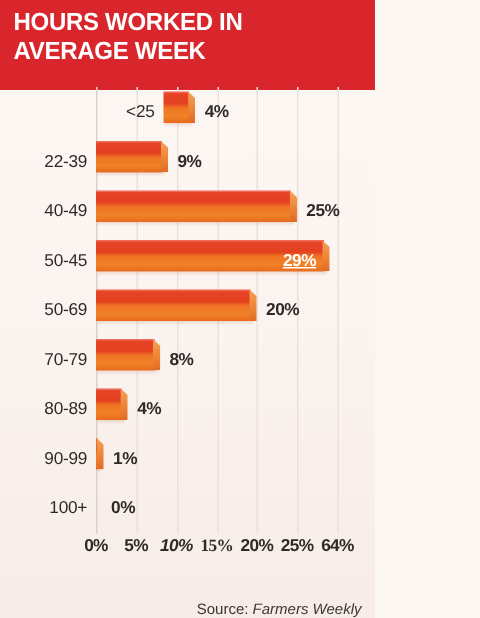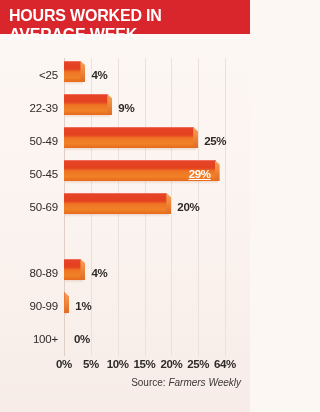--- a/index.html
+++ b/index.html
@@ -10,21 +10,21 @@
     overflow:hidden;
     position:relative;
   }
   #chart-card{
     position:absolute;inset:0;
     background:linear-gradient(180deg,#fdf8f5 0%,#fbf3ef 55%,#f7ece7 100%);
   }
 
   
   #title-banner{
-    position:absolute;left:0;top:0;width:250px;height:34px;
+    position:absolute;left:0;top:0;width:250px;height:60px;
     background:#d8262c;
   }
   #title-banner .tline{
     position:absolute;left:9px;
     color:#ffffff;
     font-weight:bold;
     font-size:16.5px;
     letter-spacing:-0.2px;
     font-family:"Liberation Sans", sans-serif;
     white-space:nowrap;
@@ -137,21 +137,21 @@
     font-weight:bold;
     color:#2e2a27;
     transform:translateX(-50%);
     white-space:nowrap;
     letter-spacing:-0.4px;
   }
 
   
   #source{
     position:absolute;
-    right:9px;bottom:24px;
+    right:9px;bottom:0;
     font-size:10px;
     color:#3c3734;
     white-space:nowrap;
     margin-top:36px;
   }
   #source .it{font-style:italic;}
 </style>
 </head>
 <body>
 
@@ -164,42 +164,42 @@
 
 
   <div id="plot">
       <div class="gridline axis0" style="left: 0px;"></div>
       <div class="gridline" style="left: 26.8333px;"></div>
       <div class="gridline" style="left: 53.6667px;"></div>
       <div class="gridline" style="left: 80.5px;"></div>
       <div class="gridline" style="left: 107.333px;"></div>
       <div class="gridline" style="left: 134.167px;"></div>
       <div class="gridline" style="left: 161px;"></div>
-      <div class="row" style="top: 0px;">
+      <div class="row" style="top: 0px; margin-left: 45px;">
         <div class="cat-label">&lt;25</div>
         <div class="bar-wrap" style="width: 21.4667px;">
           <div class="bar-body"></div>
           <div class="bar-top-hl"></div>
           <div class="bar-cap"></div>
           <div class="bar-shadow"></div>
         </div>
         <div class="val-out" style="left: 27.4667px;">4%</div>
       </div>
       <div class="row" style="top: 33px;">
         <div class="cat-label">22-39</div>
         <div class="bar-wrap" style="width: 48.3px;">
           <div class="bar-body"></div>
           <div class="bar-top-hl"></div>
           <div class="bar-cap"></div>
           <div class="bar-shadow"></div>
         </div>
         <div class="val-out" style="left: 54.3px;">9%</div>
       </div>
       <div class="row" style="top: 66px;">
-        <div class="cat-label">50-49</div>
+        <div class="cat-label">40-49</div>
         <div class="bar-wrap" style="width: 134.167px;">
           <div class="bar-body"></div>
           <div class="bar-top-hl"></div>
           <div class="bar-cap"></div>
           <div class="bar-shadow"></div>
         </div>
         <div class="val-out" style="left: 140.167px;">25%</div>
       </div>
       <div class="row" style="top: 99px;">
         <div class="cat-label">50-45</div>
@@ -214,20 +214,30 @@
       <div class="row" style="top: 132px;">
         <div class="cat-label">50-69</div>
         <div class="bar-wrap" style="width: 107.333px;">
           <div class="bar-body"></div>
           <div class="bar-top-hl"></div>
           <div class="bar-cap"></div>
           <div class="bar-shadow"></div>
         </div>
         <div class="val-out" style="left: 113.333px;">20%</div>
       </div>
+      <div class="row" style="top: 165px;">
+        <div class="cat-label">70-79</div>
+        <div class="bar-wrap" style="width: 42.9333px;">
+          <div class="bar-body"></div>
+          <div class="bar-top-hl"></div>
+          <div class="bar-cap"></div>
+          <div class="bar-shadow"></div>
+        </div>
+        <div class="val-out" style="left: 48.9333px;">8%</div>
+      </div>
       <div class="row" style="top: 198px;">
         <div class="cat-label">80-89</div>
         <div class="bar-wrap" style="width: 21.4667px;">
           <div class="bar-body"></div>
           <div class="bar-top-hl"></div>
           <div class="bar-cap"></div>
           <div class="bar-shadow"></div>
         </div>
         <div class="val-out" style="left: 27.4667px;">4%</div>
       </div>
@@ -243,22 +253,22 @@
       </div>
       <div class="row" style="top: 264px;">
         <div class="cat-label">100+</div>
         <div class="val-out" style="left: 10px;">0%</div>
       </div>
     </div>
 
   <div id="xaxis">
       <div class="xtick" style="left: 0px;">0%</div>
       <div class="xtick" style="left: 26.8333px;">5%</div>
-      <div class="xtick" style="left: 53.6667px;">10%</div>
-      <div class="xtick" style="left: 80.5px;">15%</div>
+      <div class="xtick" style="left: 53.6667px; font-style: italic;">10%</div>
+      <div class="xtick" style="left: 80.5px; font-family: Liberation Serif, serif;">15%</div>
       <div class="xtick" style="left: 107.333px;">20%</div>
       <div class="xtick" style="left: 134.167px;">25%</div>
       <div class="xtick" style="left: 161px;">64%</div>
     </div>
 
   <div id="source">
     <span>Source:</span>
     <span class="it">Farmers Weekly</span>
   </div>
 

